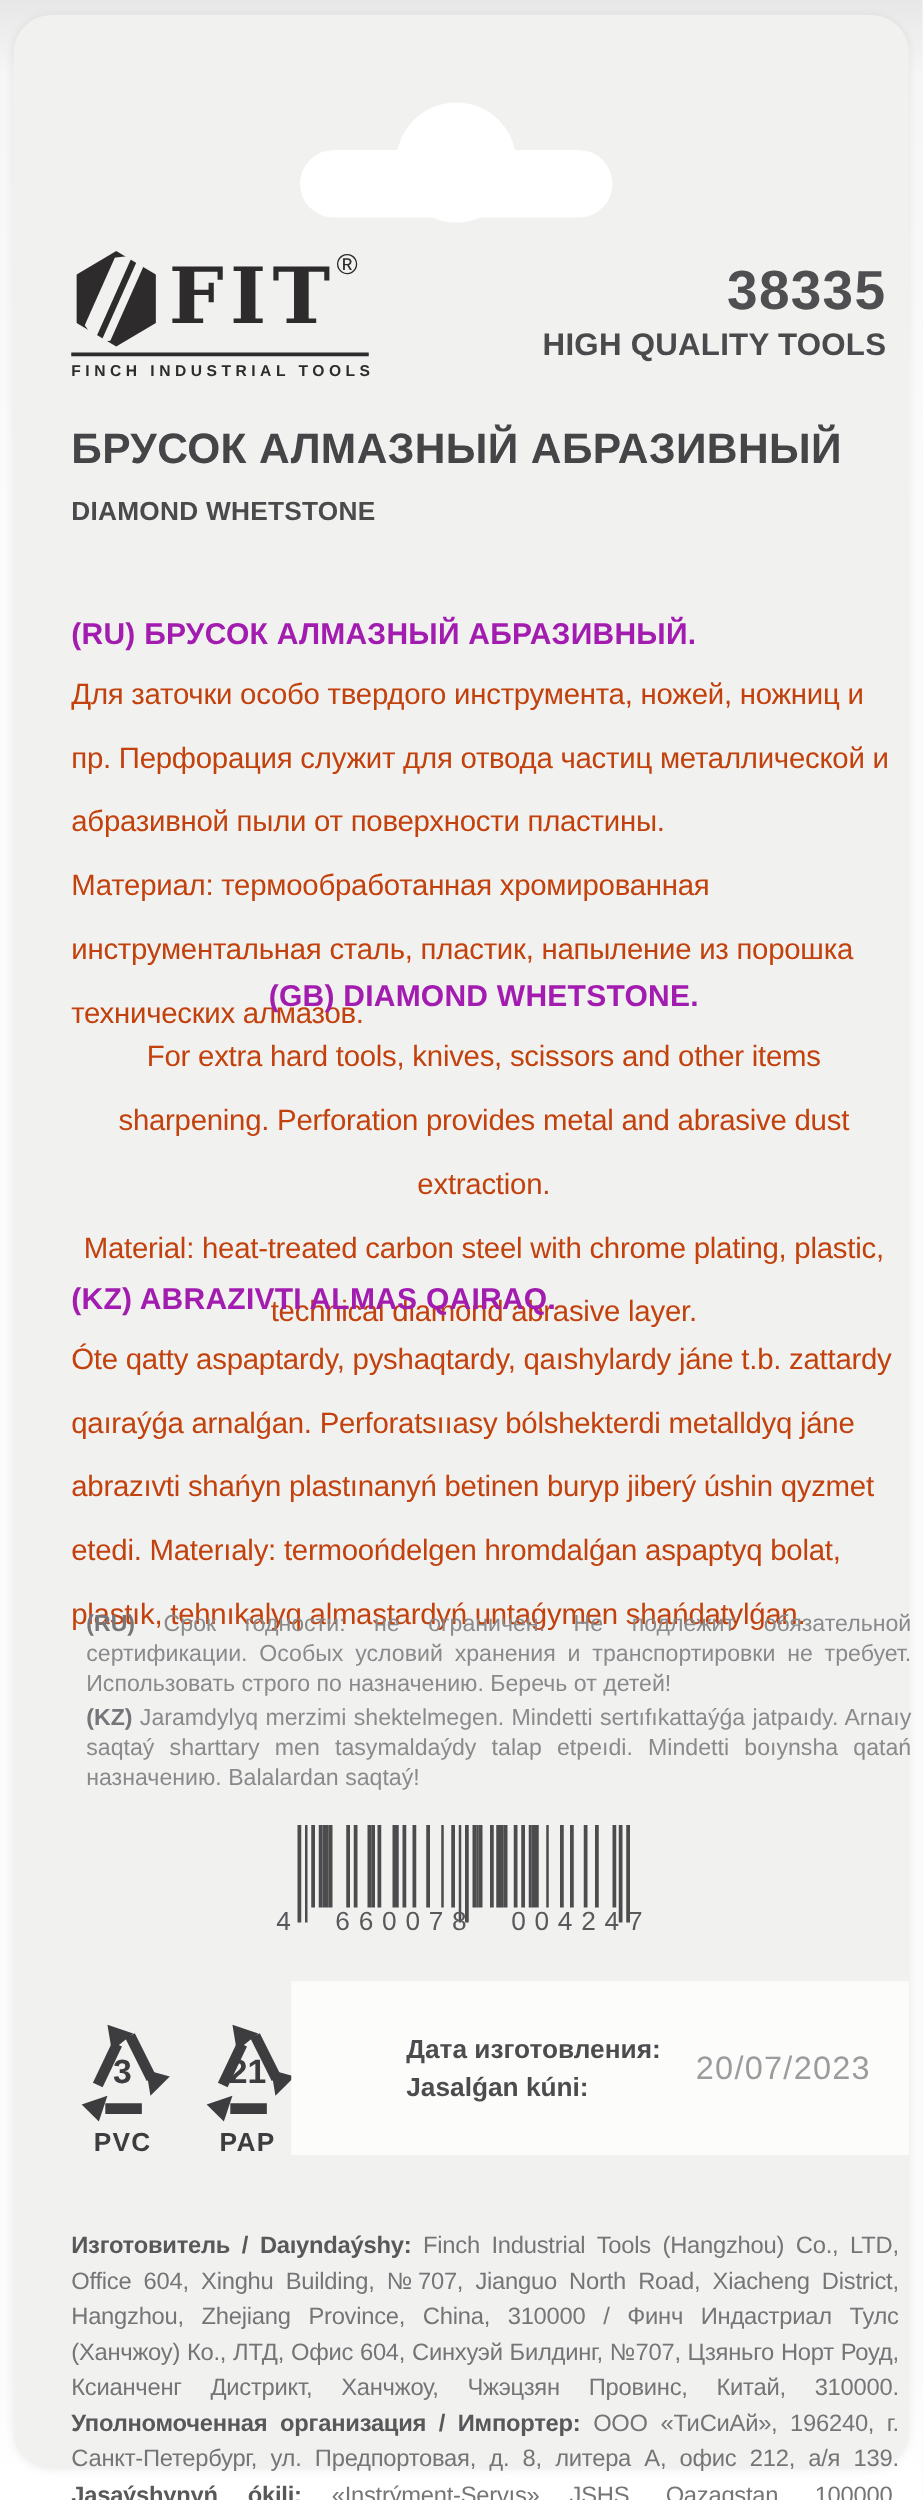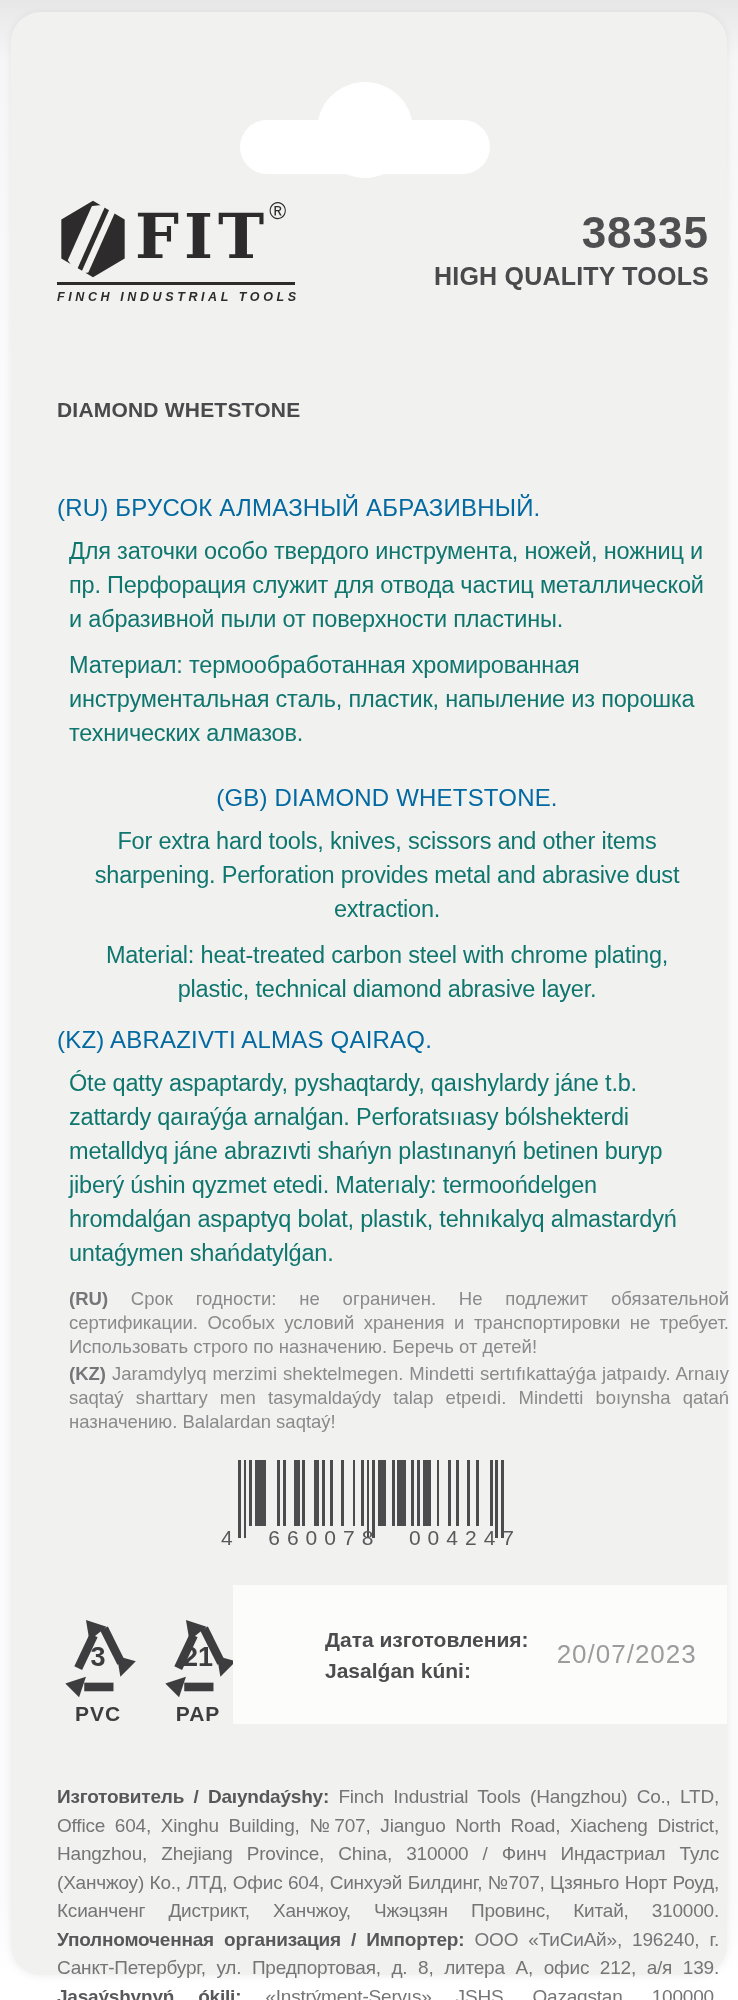--- a/index.html
+++ b/index.html
@@ -19,34 +19,34 @@
   .hole-bump{position:absolute;left:50%;top:70px;width:96px;height:96px;margin-left:-52px;border-radius:50%;background:#ffffff;}
   .hole-rect{position:absolute;left:50%;top:108px;width:250px;height:54px;margin-left:-129px;border-radius:27px;background:#ffffff;}
   
   .header{position:absolute;left:46px;right:18px;top:186px;display:flex;align-items:flex-start;}
   .logo{width:238px;color:#2d2b2c;}
   .logo-top{display:flex;align-items:flex-start;}
   .hex{display:block;margin-right:6px;}
   .fit{font-family:"DejaVu Serif","Liberation Serif",serif;font-weight:bold;font-size:62px;line-height:78px;letter-spacing:5px;color:#2d2b2c;}
   .reg{font-size:23px;line-height:23px;vertical-align:top;position:relative;top:2px;color:#2d2b2c;}
   .logo-rule{height:3px;background:#2d2b2c;margin:2px 0 5px 0;}
-  .logo-tagline{font-size:12.5px;letter-spacing:3.6px;font-weight:bold;white-space:nowrap;color:#2d2b2c;font-style:italic;}
+  .logo-tagline{font-size:12.5px;letter-spacing:3.6px;font-weight:bold;white-space:nowrap;color:#2d2b2c;}
   .header-right{margin-left:auto;text-align:right;padding-top:12px;}
   .sku{font-size:44px;font-weight:bold;color:#4f4f51;line-height:46px;letter-spacing:1px;}
   .slogan{font-size:25px;font-weight:bold;color:#4a4a4c;margin-top:6px;letter-spacing:0.2px;}
   
   .title-ru{position:absolute;left:46px;top:328px;margin:0;font-size:34px;font-weight:bold;color:#454547;letter-spacing:0.3px;}
   .title-en{position:absolute;left:46px;top:386px;margin:0;font-size:21px;font-weight:bold;color:#4a4a4c;letter-spacing:0.2px;}
   
   .sec{position:absolute;left:46px;width:660px;}
   .sec-ru{top:482px;}
   .sec-gb{top:772px;text-align:center;}
   .sec-kz{top:1014px;}
-  .sec h3{margin:0 0 8px 0;font-size:24px;font-weight:normal;color:#0369a1;letter-spacing:0.2px;}
-  .sec p{margin:12px;font-size:23.5px;line-height:34px;color:#0f766e;letter-spacing:-0.2px;}
+  .sec h3{margin:0 0 8px 0;font-size:24px;font-weight:bold;color:#a21caf;letter-spacing:0.2px;}
+  .sec p{margin:0;font-size:23.5px;line-height:51px;color:#c2410c;letter-spacing:-0.2px;}
   
   .fine{position:absolute;left:46px;width:660px;margin:12px;font-size:18.5px;line-height:24px;color:#8a8a8c;text-align:justify;}
   .fine b{color:#76767a;}
   .fine-ru{top:1263px;}
   .fine-kz{top:1338px;}
   
   .barcode{position:absolute;left:210px;top:1448px;width:300px;}
   .bars{display:flex;align-items:flex-start;height:80px;padding-left:17px;}
   .bc-module{width:2.8px;height:66px;}
   .bc-module.bar{background:#4c4c4e;}
@@ -98,20 +98,21 @@
         </div>
         <div class="logo-rule"></div>
         <div class="logo-tagline">FINCH INDUSTRIAL TOOLS</div>
       </div>
       <div class="header-right">
         <div class="sku">38335</div>
         <div class="slogan">HIGH QUALITY TOOLS</div>
       </div>
     </header>
 
+    <h1 class="title-ru">БРУСОК АЛМАЗНЫЙ АБРАЗИВНЫЙ</h1>
     <h2 class="title-en">DIAMOND WHETSTONE</h2>
 
     <section class="sec sec-ru">
       <h3>(RU) БРУСОК АЛМАЗНЫЙ АБРАЗИВНЫЙ.</h3>
       <p>Для заточки особо твердого инструмента, ножей, ножниц и пр. Перфорация служит для отвода частиц металлической и абразивной пыли от поверхности пластины.</p>
       <p>Материал: термообработанная хромированная инструментальная сталь, пластик, напыление из порошка технических алмазов.</p>
     </section>
 
     <section class="sec sec-gb">
       <h3>(GB) DIAMOND WHETSTONE.</h3>

